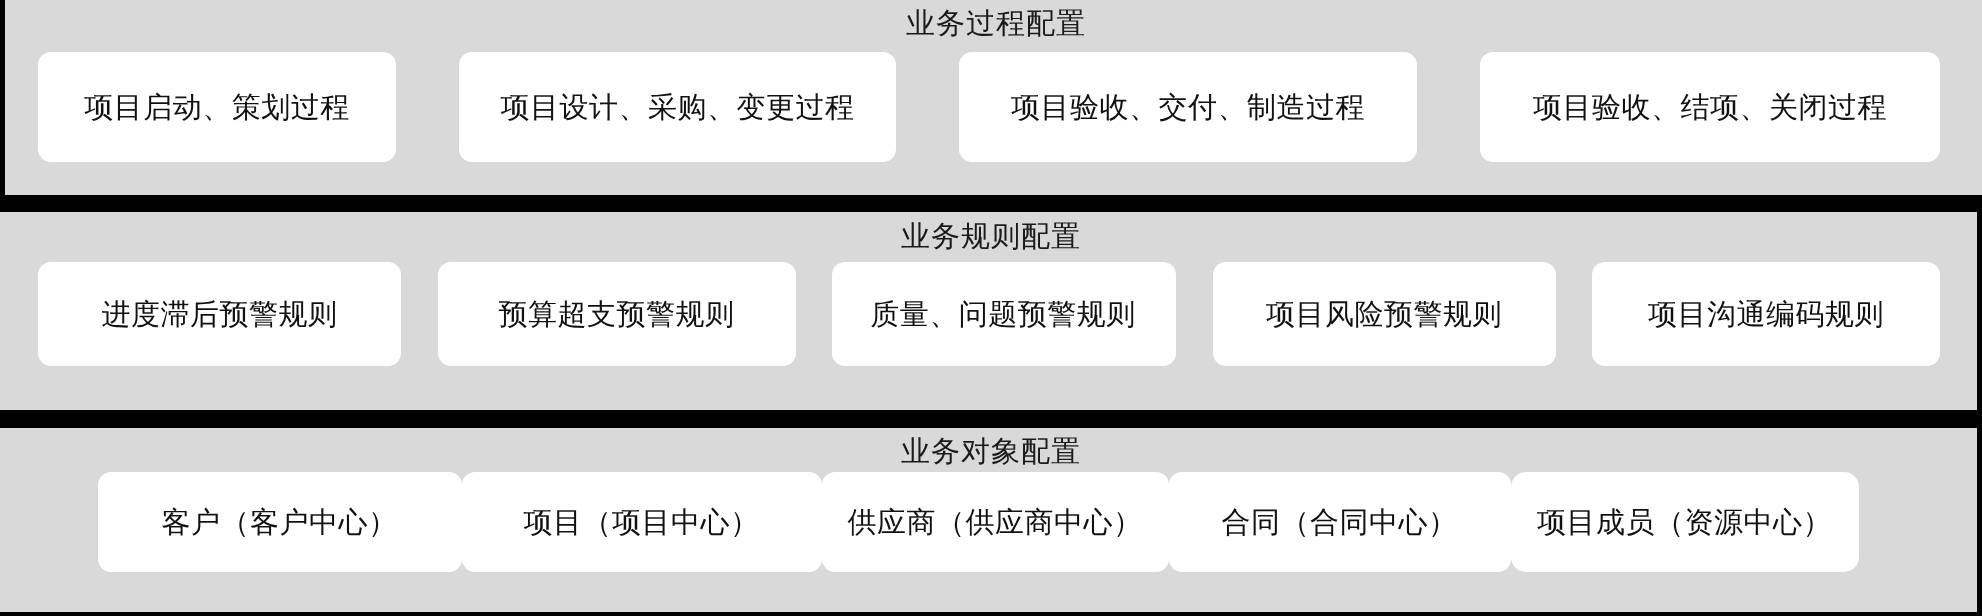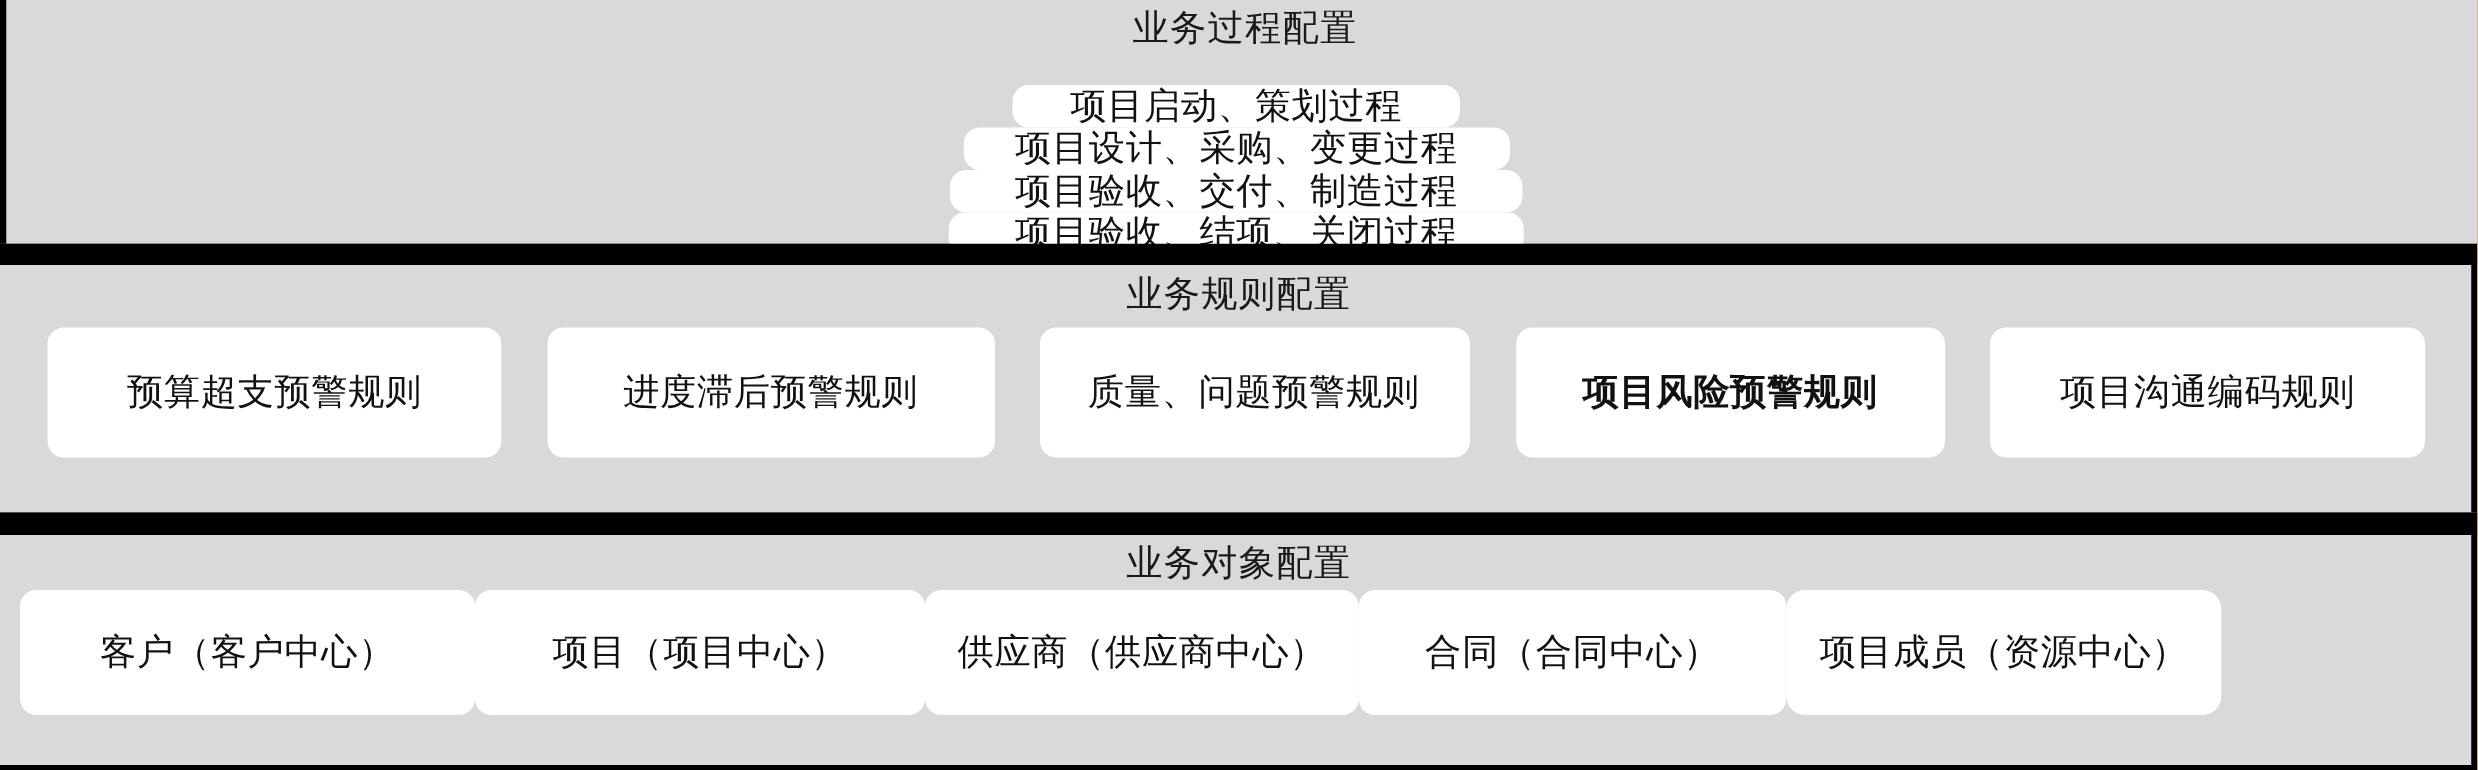--- a/index.html
+++ b/index.html
@@ -76,37 +76,36 @@
   .card-row {
     position: absolute;
     left: 0;
     width: 1982px;
     display: flex;
     align-items: center;
     box-sizing: border-box;
   }
 
   #row-process {
-    top: 68px;
+    top: 52px;
     height: 110px;
     padding: 0 42px 0 38px;
     justify-content: space-between;
-    flex-direction: column;
   }
   #row-rules {
     top: 262px;
     height: 104px;
     padding: 0 42px 0 38px;
     justify-content: space-between;
   }
   #row-objects {
     top: 472px;
     height: 100px;
     padding: 0 42px 0 16px;
-    justify-content: flex-start;
+    justify-content: center;
   }
 
   
   .card {
     background: #ffffff;
     border-radius: 13px;
     display: flex;
     align-items: center;
     justify-content: center;
     box-sizing: border-box;
@@ -126,21 +125,21 @@
 
   
   #row-process  .card:nth-child(1) { min-width: 358px; }
   #row-process  .card:nth-child(2) { min-width: 437px; }
   #row-process  .card:nth-child(3) { min-width: 458px; }
   #row-process  .card:nth-child(4) { min-width: 460px; }
 
   #row-rules .card:nth-child(1) { min-width: 363px; }
   #row-rules .card:nth-child(2) { min-width: 358px; }
   #row-rules .card:nth-child(3) { min-width: 344px; padding-left: 24px; }
-  #row-rules .card:nth-child(4) { min-width: 343px; font-weight: bold; }
+  #row-rules .card:nth-child(4) { min-width: 343px; }
   #row-rules .card:nth-child(5) { min-width: 348px; }
 
   #row-objects .card:nth-child(1) { min-width: 364px; }
   #row-objects .card:nth-child(2) { min-width: 360px; }
   #row-objects .card:nth-child(3) { min-width: 344px; }
   #row-objects .card:nth-child(4) { min-width: 342px; }
   #row-objects .card:nth-child(5) { min-width: 348px; border-radius: 15px; }
 </style>
 </head>
 <body>
@@ -167,24 +166,24 @@
   </div>
 
   <div class="separator" id="sep-1"></div>
 
   <div class="panel" id="panel-rules">
     <div class="section-title">业务规则配置</div>
   </div>
 
   <div class="card-row" id="row-rules">
     <div class="card">
+      <span class="card-label">进度滞后预警规则</span>
+    </div>
+    <div class="card">
       <span class="card-label">预算超支预警规则</span>
-    </div>
-    <div class="card">
-      <span class="card-label">进度滞后预警规则</span>
     </div>
     <div class="card">
       <span class="card-label">质量、问题预警规则</span>
     </div>
     <div class="card">
       <span class="card-label">项目风险预警规则</span>
     </div>
     <div class="card">
       <span class="card-label">项目沟通编码规则</span>
     </div>

